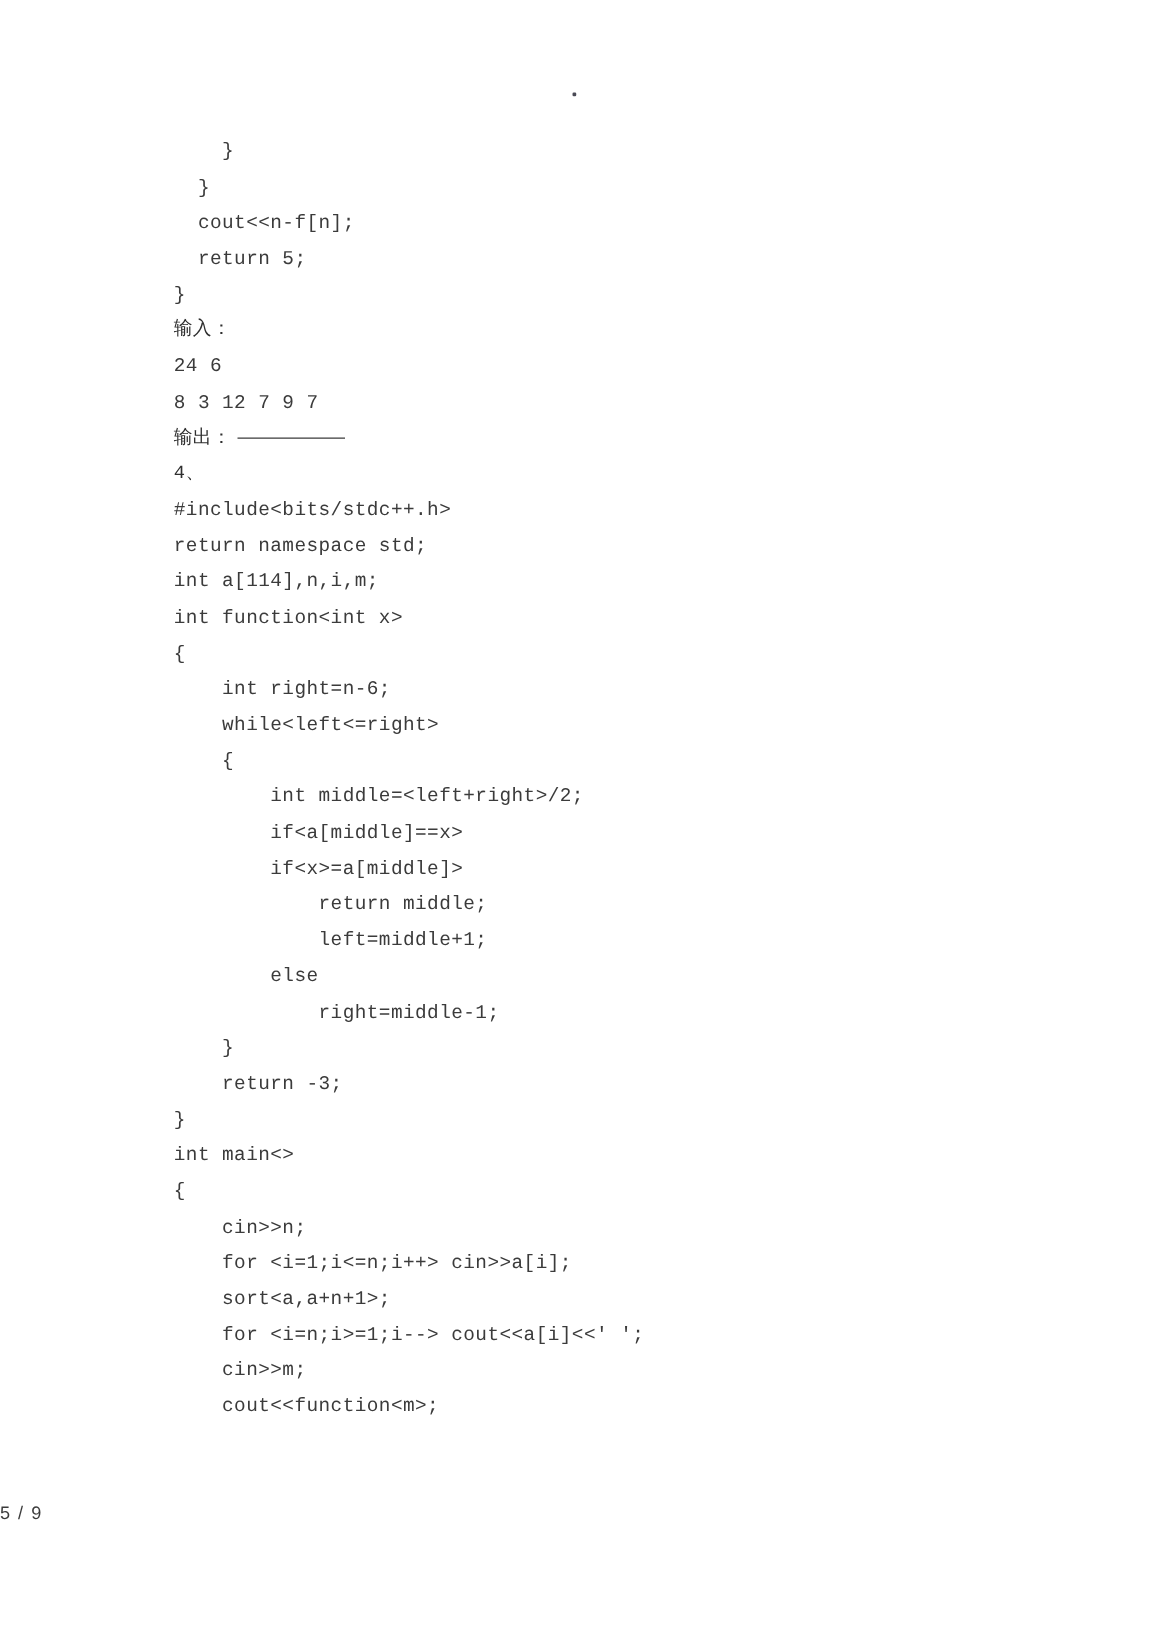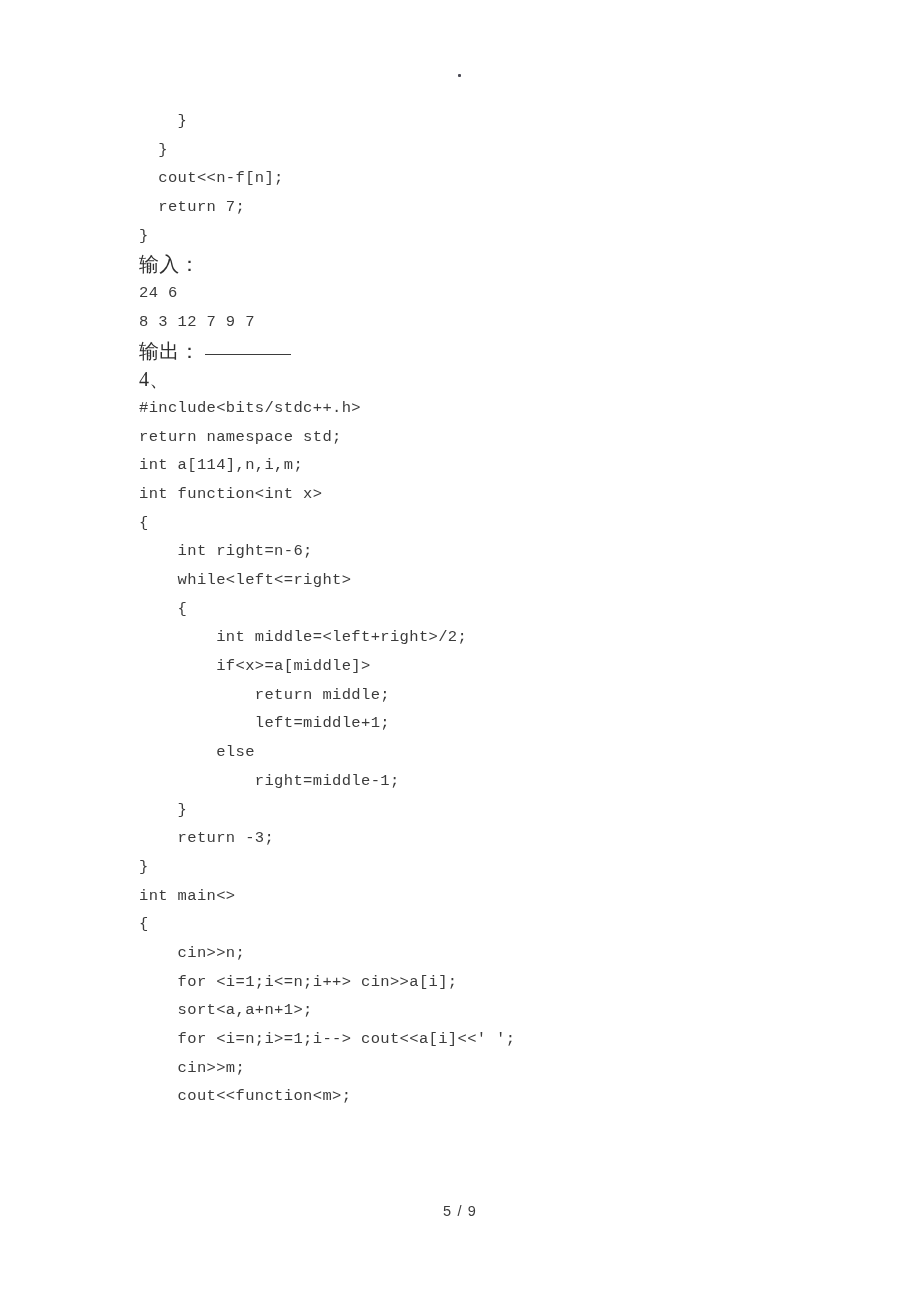--- a/index.html
+++ b/index.html
@@ -41,74 +41,74 @@
     line-height: 28.7px;
     font-family: "Liberation Mono", "DejaVu Sans Mono", monospace;
     font-size: 15.5px;
     letter-spacing: 0.35px;
     color: #3b3b3b;
     white-space: pre;
   }
 
   
   .line.cjk {
-    font-family: Liberation Serif, serif;
-    font-size: 20px;
+    font-family: Liberation Mono, monospace;
+    font-size: 15px;
     letter-spacing: 0.3px;
     color: #2f2f2f;
   }
 
   .line.cjk .blank {
     display: inline-block;
     width: 86px;
     border-bottom: 1.4px solid #3b3b3b;
     vertical-align: 3px;
     margin-left: 5px;
   }
 
   
   .footer {
     position: absolute;
     left: 0;
     top: 1203px;
     width: 920px;
-    text-align: center;
     font-family: "Liberation Sans", "DejaVu Sans", sans-serif;
     font-size: 14.5px;
     color: #3b3b3b;
     letter-spacing: 1.2px;
   }
 </style>
 </head>
 <body>
 
 <div class="page">
 
   <div class="top-dot"></div>
 
   <div class="content">
       <div class="line">    }</div>
       <div class="line">  }</div>
       <div class="line">  cout&lt;&lt;n-f[n];</div>
-      <div class="line">  return 7;</div>
+      <div class="line">  return 5;</div>
       <div class="line">}</div>
       <div class="line cjk">输入：</div>
       <div class="line">24 6</div>
       <div class="line">8 3 12 7 9 7</div>
       <div class="line cjk"><span>输出：</span><span class="blank"></span></div>
       <div class="line cjk">4、</div>
       <div class="line">#include&lt;bits/stdc++.h&gt;</div>
       <div class="line">return namespace std;</div>
       <div class="line">int a[114],n,i,m;</div>
       <div class="line">int function&lt;int x&gt;</div>
       <div class="line">{</div>
       <div class="line">    int right=n-6;</div>
       <div class="line">    while&lt;left&lt;=right&gt;</div>
       <div class="line">    {</div>
       <div class="line">        int middle=&lt;left+right&gt;/2;</div>
+      <div class="line">        if&lt;a[middle]==x&gt;</div>
       <div class="line">        if&lt;x&gt;=a[middle]&gt;</div>
       <div class="line">            return middle;</div>
       <div class="line">            left=middle+1;</div>
       <div class="line">        else</div>
       <div class="line">            right=middle-1;</div>
       <div class="line">    }</div>
       <div class="line">    return -3;</div>
       <div class="line">}</div>
       <div class="line">int main&lt;&gt;</div>
       <div class="line">{</div>

